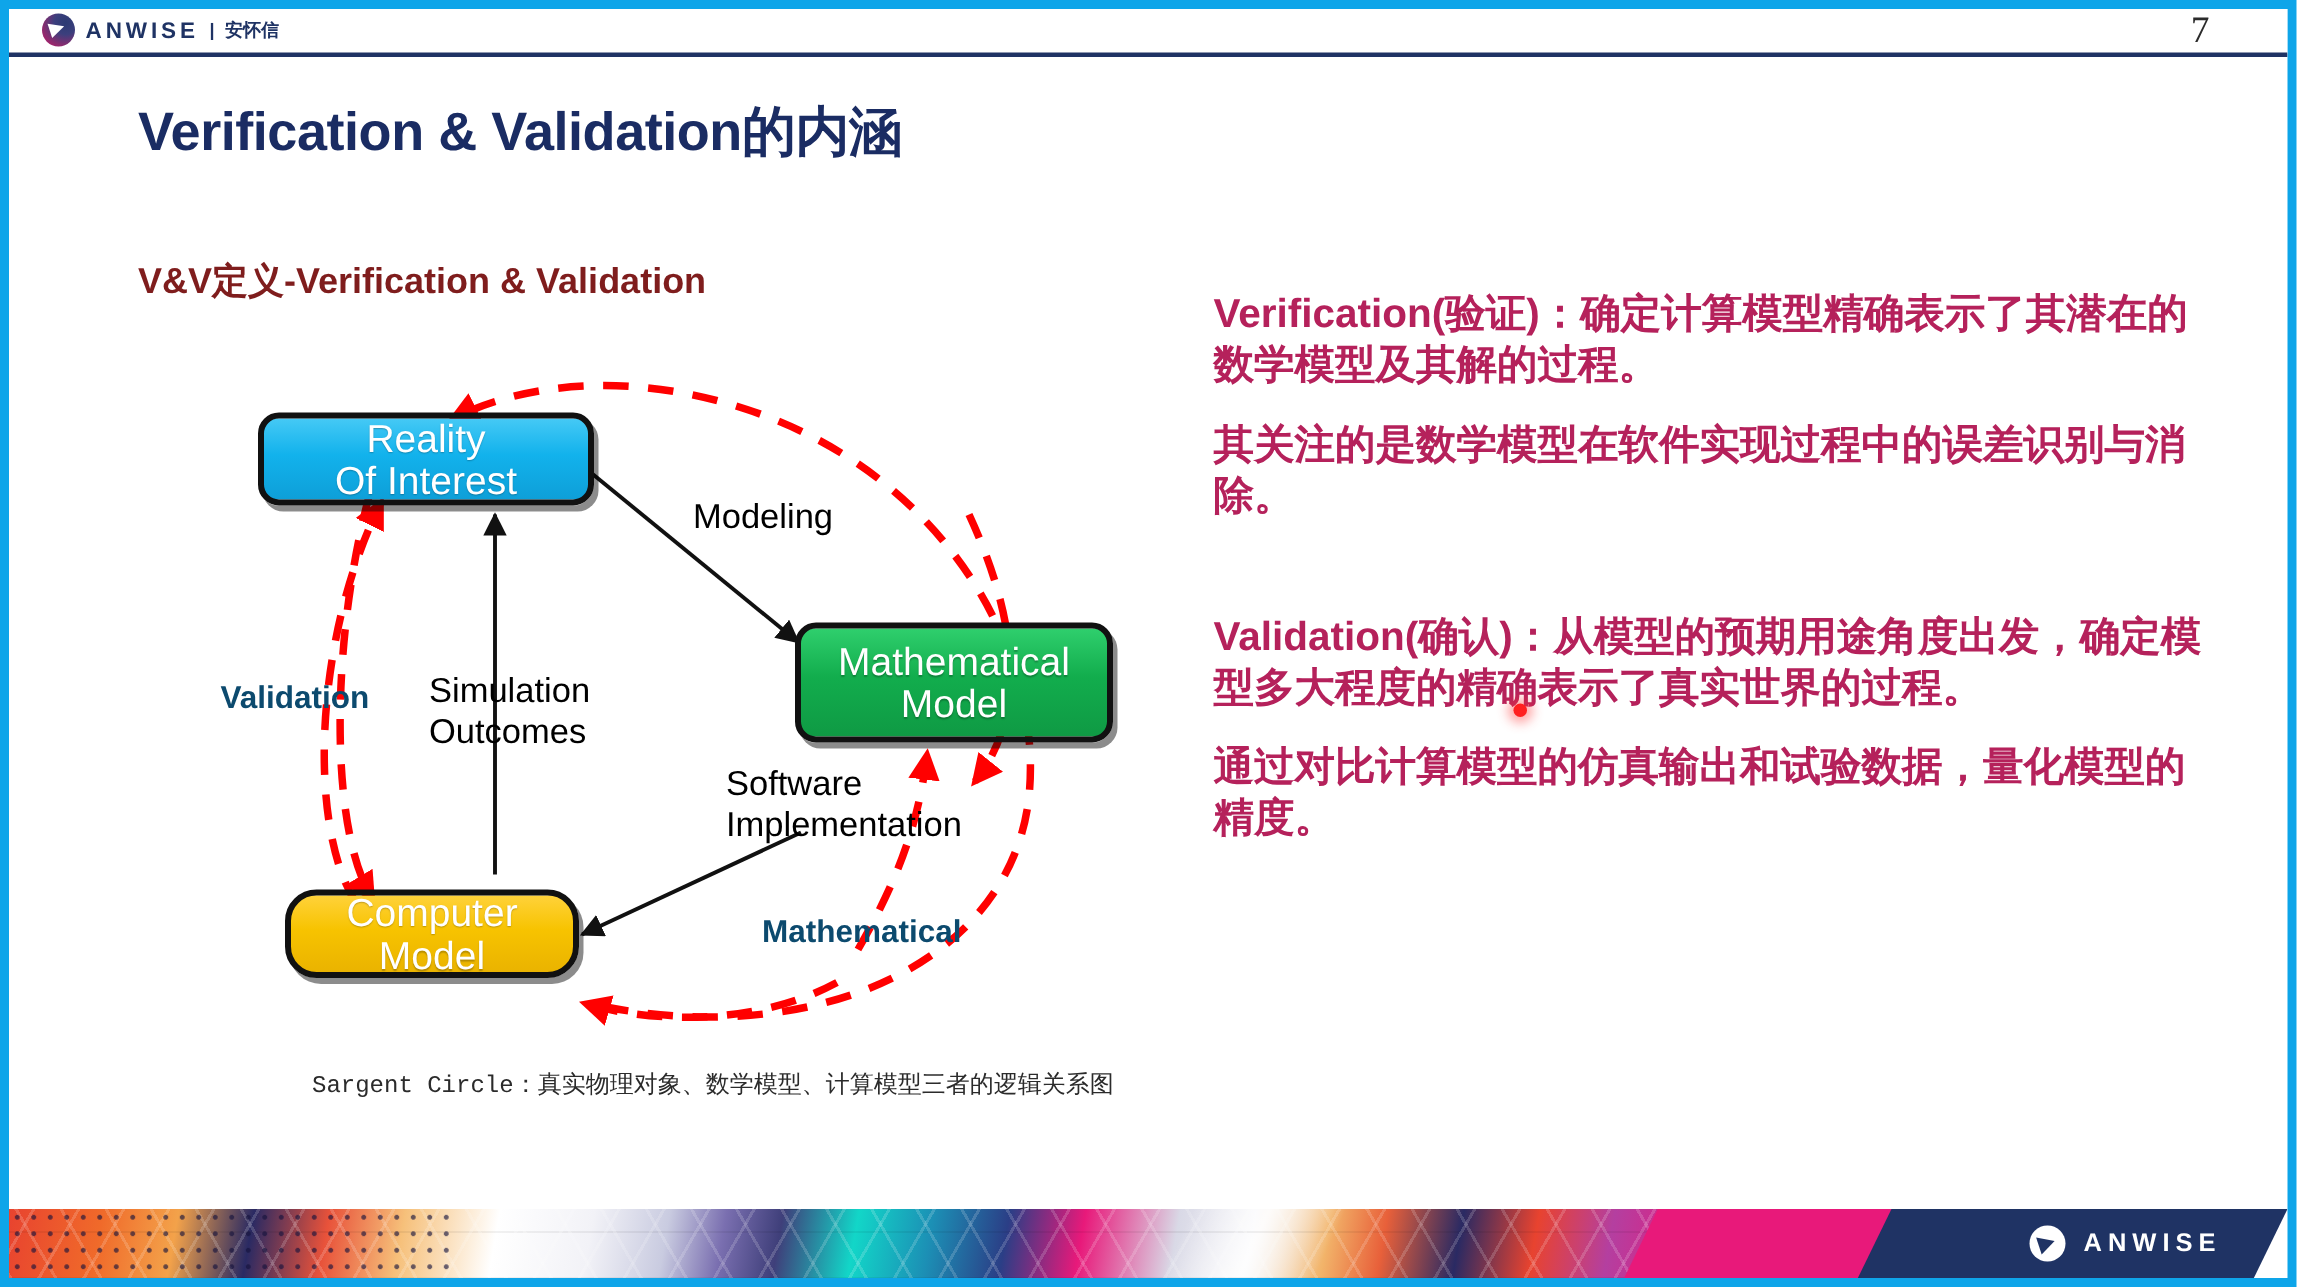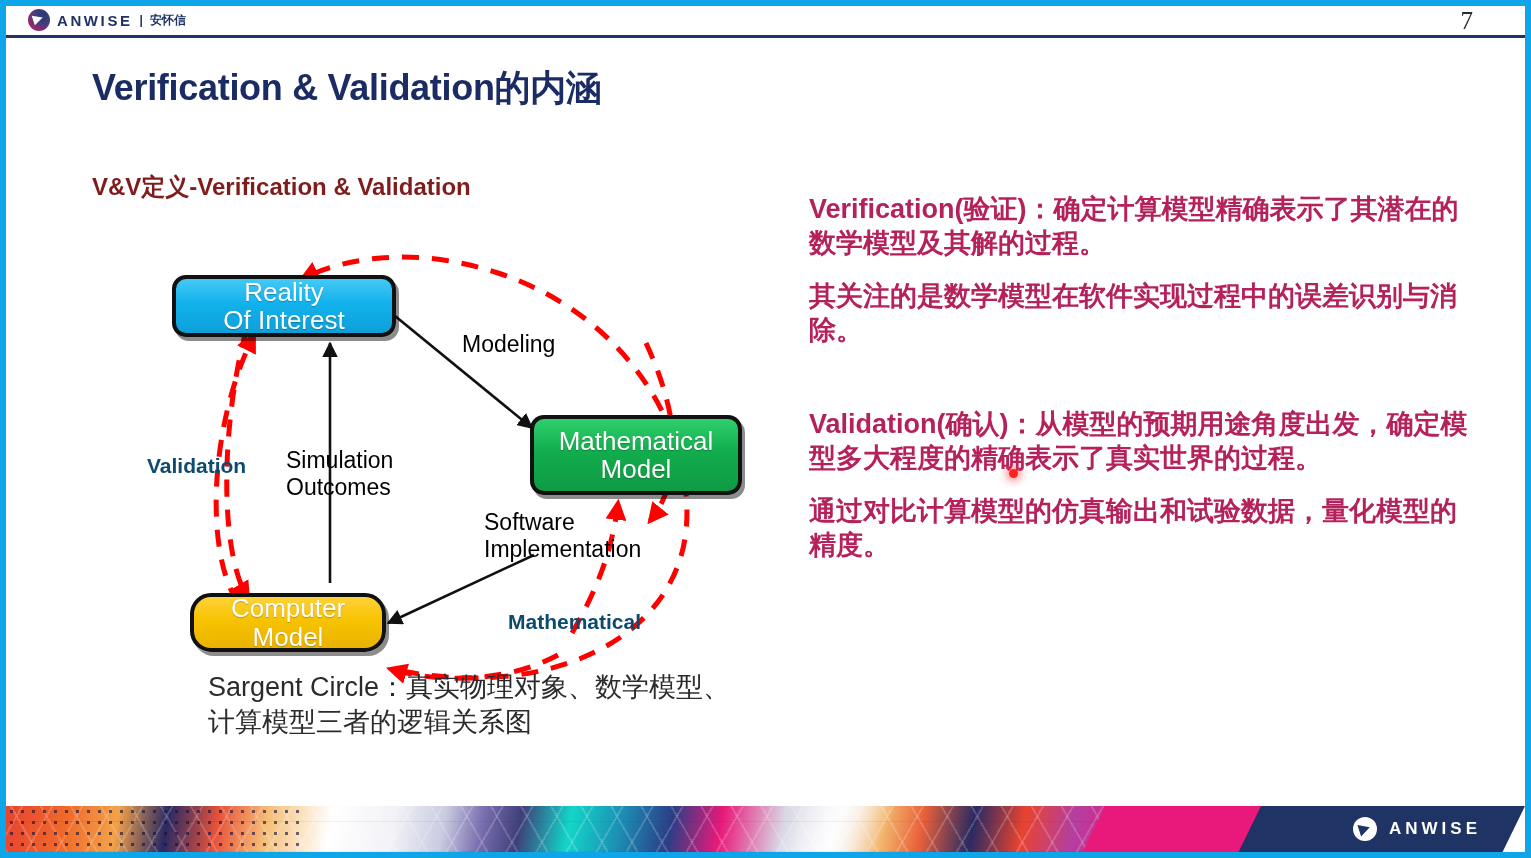--- a/index.html
+++ b/index.html
@@ -117,23 +117,23 @@
   .dlabel-soft{left:358px;top:278px;}
   .dlabel-red{
     position:absolute;
     font-size:21px;font-weight:bold;color:#0c4a6e;
     white-space:nowrap;
   }
   .dlabel-validation{left:21px;top:223px;}
   .dlabel-verification{left:382px;top:379px;}
 
   .caption{
-    position:absolute;left:202px;top:664px;width:540px;
-    font-size:27px;color:#2b2b2b;line-height:1.3;
-    font-family:Liberation Sans, sans-serif;
+    position:absolute;left:202px;top:708px;width:540px;
+    font-size:16px;color:#2b2b2b;line-height:1.3;
+    font-family:Liberation Mono, monospace;
   }
 
   
   .rightcol{
     position:absolute;left:803px;top:186px;width:672px;
   }
   .para{
     font-size:27px;font-weight:bold;color:#b5215b;
     line-height:1.27;margin:0 0 18px 0;
     position:relative;

